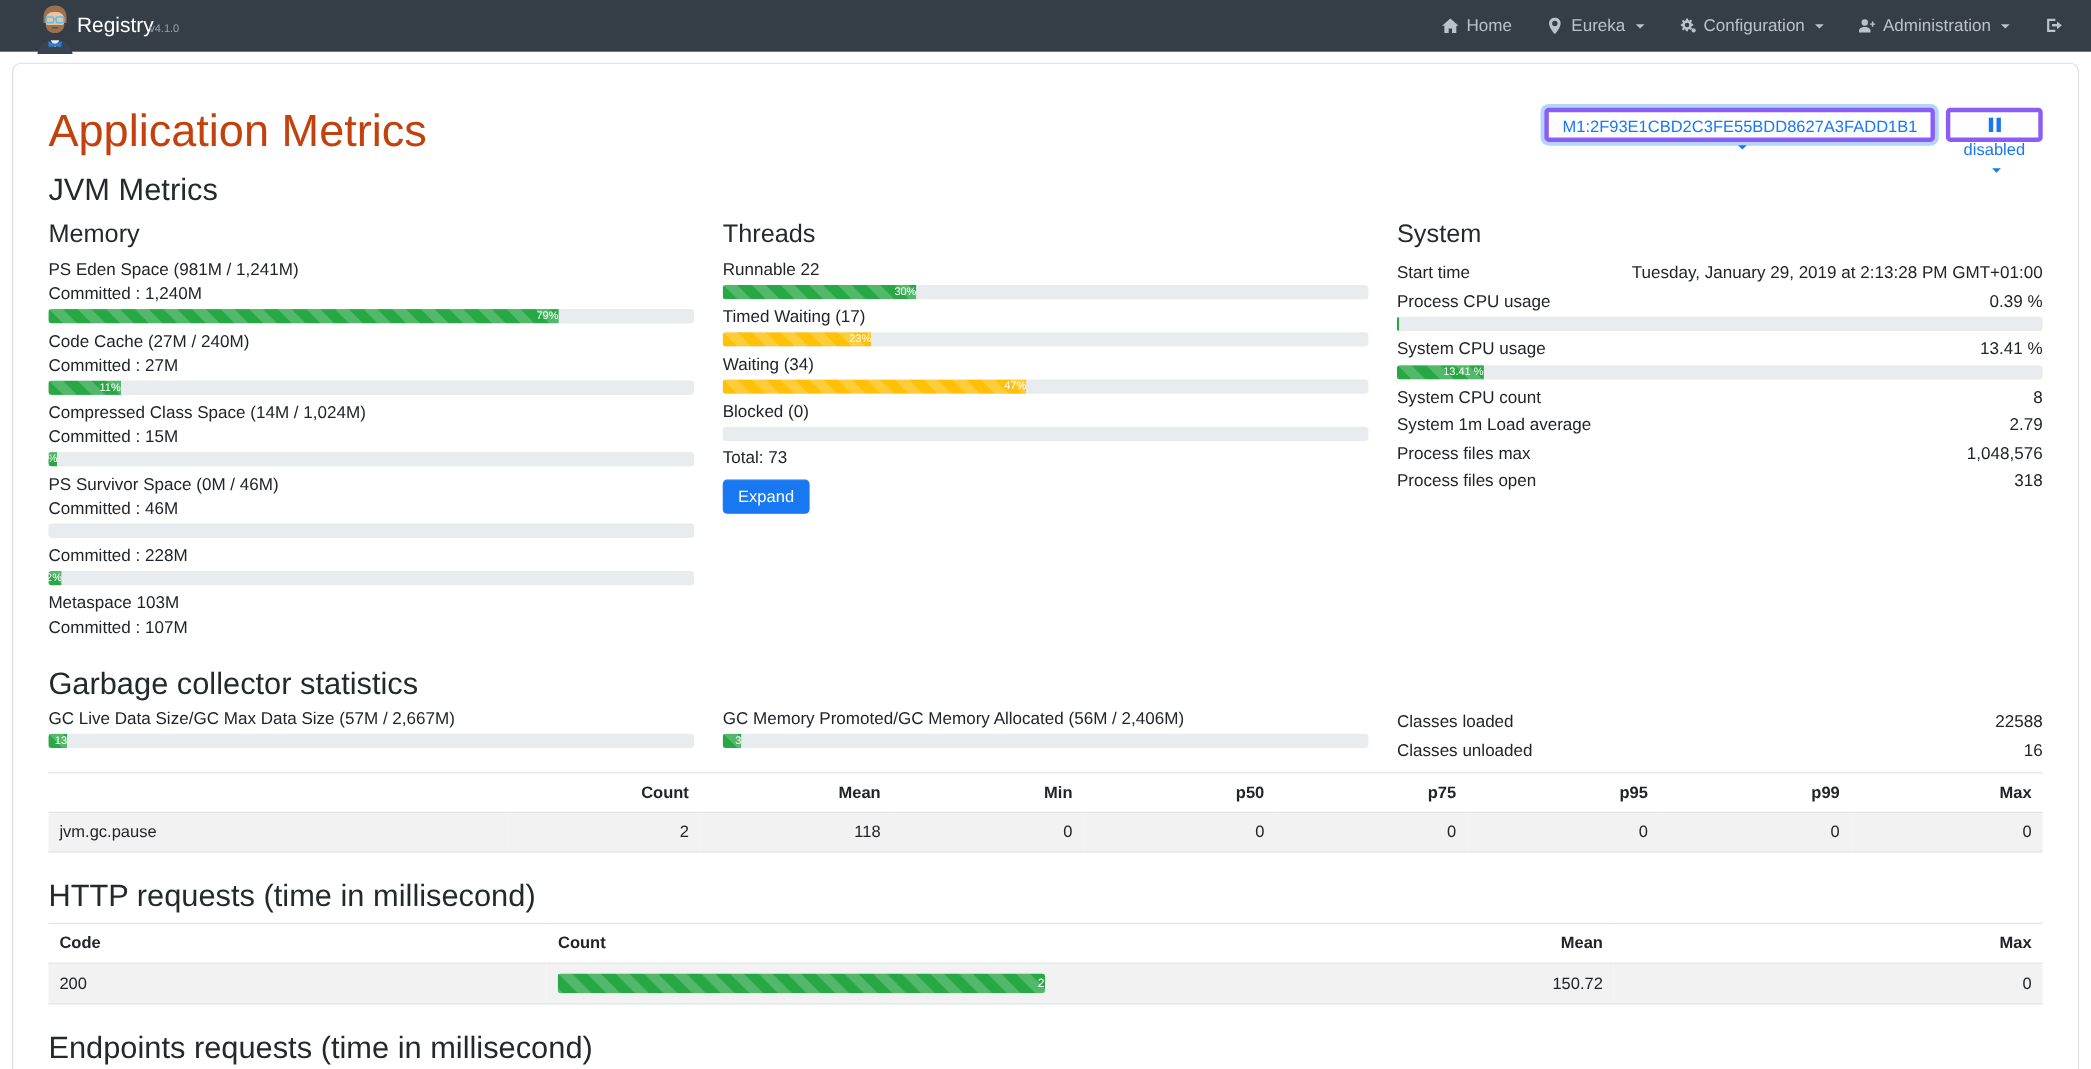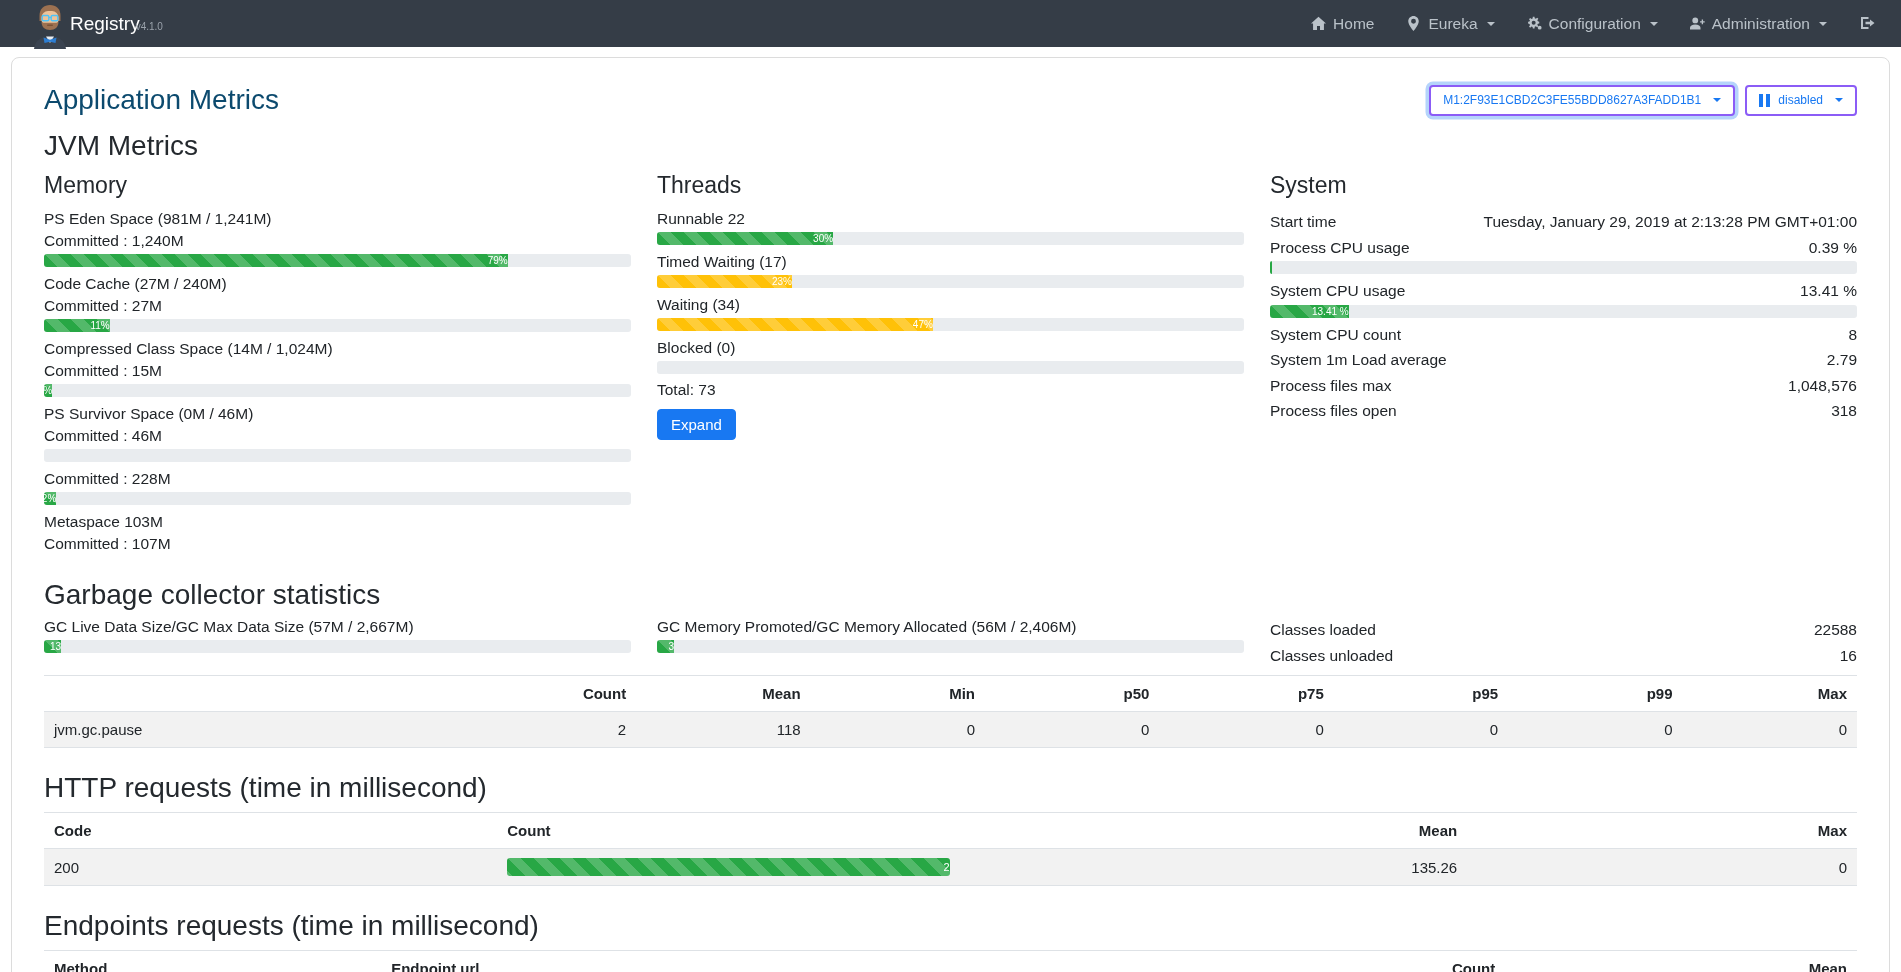--- a/index.html
+++ b/index.html
@@ -18,28 +18,28 @@
     cursor:pointer; }
   .nav-item svg { width:15px; height:15px; fill:currentColor; }
   .caret { display:inline-block; width:0; height:0; border-top:4px solid currentColor;
     border-left:4px solid transparent; border-right:4px solid transparent; margin-left:2px; }
 
   
   .card { margin:10px 11px 0; background:#fff; border:1px solid #dcdcdc;
     border-radius:8px; padding:26px 32px 40px; min-height:920px; }
 
   .title-row { display:flex; justify-content:space-between; align-items:center; margin-bottom:14px; }
-  h2.page-title { font-size:28px; font-weight:400; color:#0c4a6e; }
+  h2.page-title { font-size:41px; font-weight:400; color:#c2410c;margin-top:12px; }
   h3.section { font-size:28px; font-weight:400; color:#24292e; margin:16px 0 8px; }
   h4.subsection { font-size:23px; font-weight:400; color:#24292e; margin:2px 0 10px; }
 
   .btn-group { display:flex; gap:10px; align-items:center; }
-  .btn { font-family:inherit; font-size:12px; border-radius:4px; padding:5px 12px;
+  .btn { font-family:inherit; font-size:15px; border-radius:4px; padding:5px 12px;
     display:inline-flex; align-items:center; gap:8px; cursor:pointer; background:#fff;
-    border:2px solid #8b5cf6; color:#1878f2; height:31px; }
+    border:4px solid #8b5cf6; color:#1878f2; height:31px;flex-direction:column; }
   .btn.focused { box-shadow:0 0 0 3.5px rgba(24,120,242,.32); }
   .btn .caret { margin-left:4px; }
   .pause-icon { display:inline-flex; gap:3px; }
   .pause-icon i { display:block; width:4px; height:13px; background:#1878f2; }
 
   
   .row3 { display:grid; grid-template-columns:1fr 1fr 1fr; column-gap:26px; }
 
   .pool-name, .state-name, .gc-label { font-size:15.5px; line-height:19px; }
   .committed { font-size:15.5px; line-height:19px; margin-top:3px; }
@@ -386,21 +386,21 @@
     <tbody>
       <tr>
         <td>200</td>
         <td class="bar-cell">
           <div class="progress">
               <div class="fill fill-success" style="width: 100%;">
                 <span>2</span>
               </div>
             </div>
         </td>
-        <td class="num">135.26</td>
+        <td class="num">150.72</td>
         <td class="num">0</td>
       </tr>
     </tbody>
   </table>
 
   <h3 class="section" style="margin-top:24px">Endpoints requests (time in millisecond)</h3>
 
   <table>
     <colgroup>
         <col style="width:18.6%">

